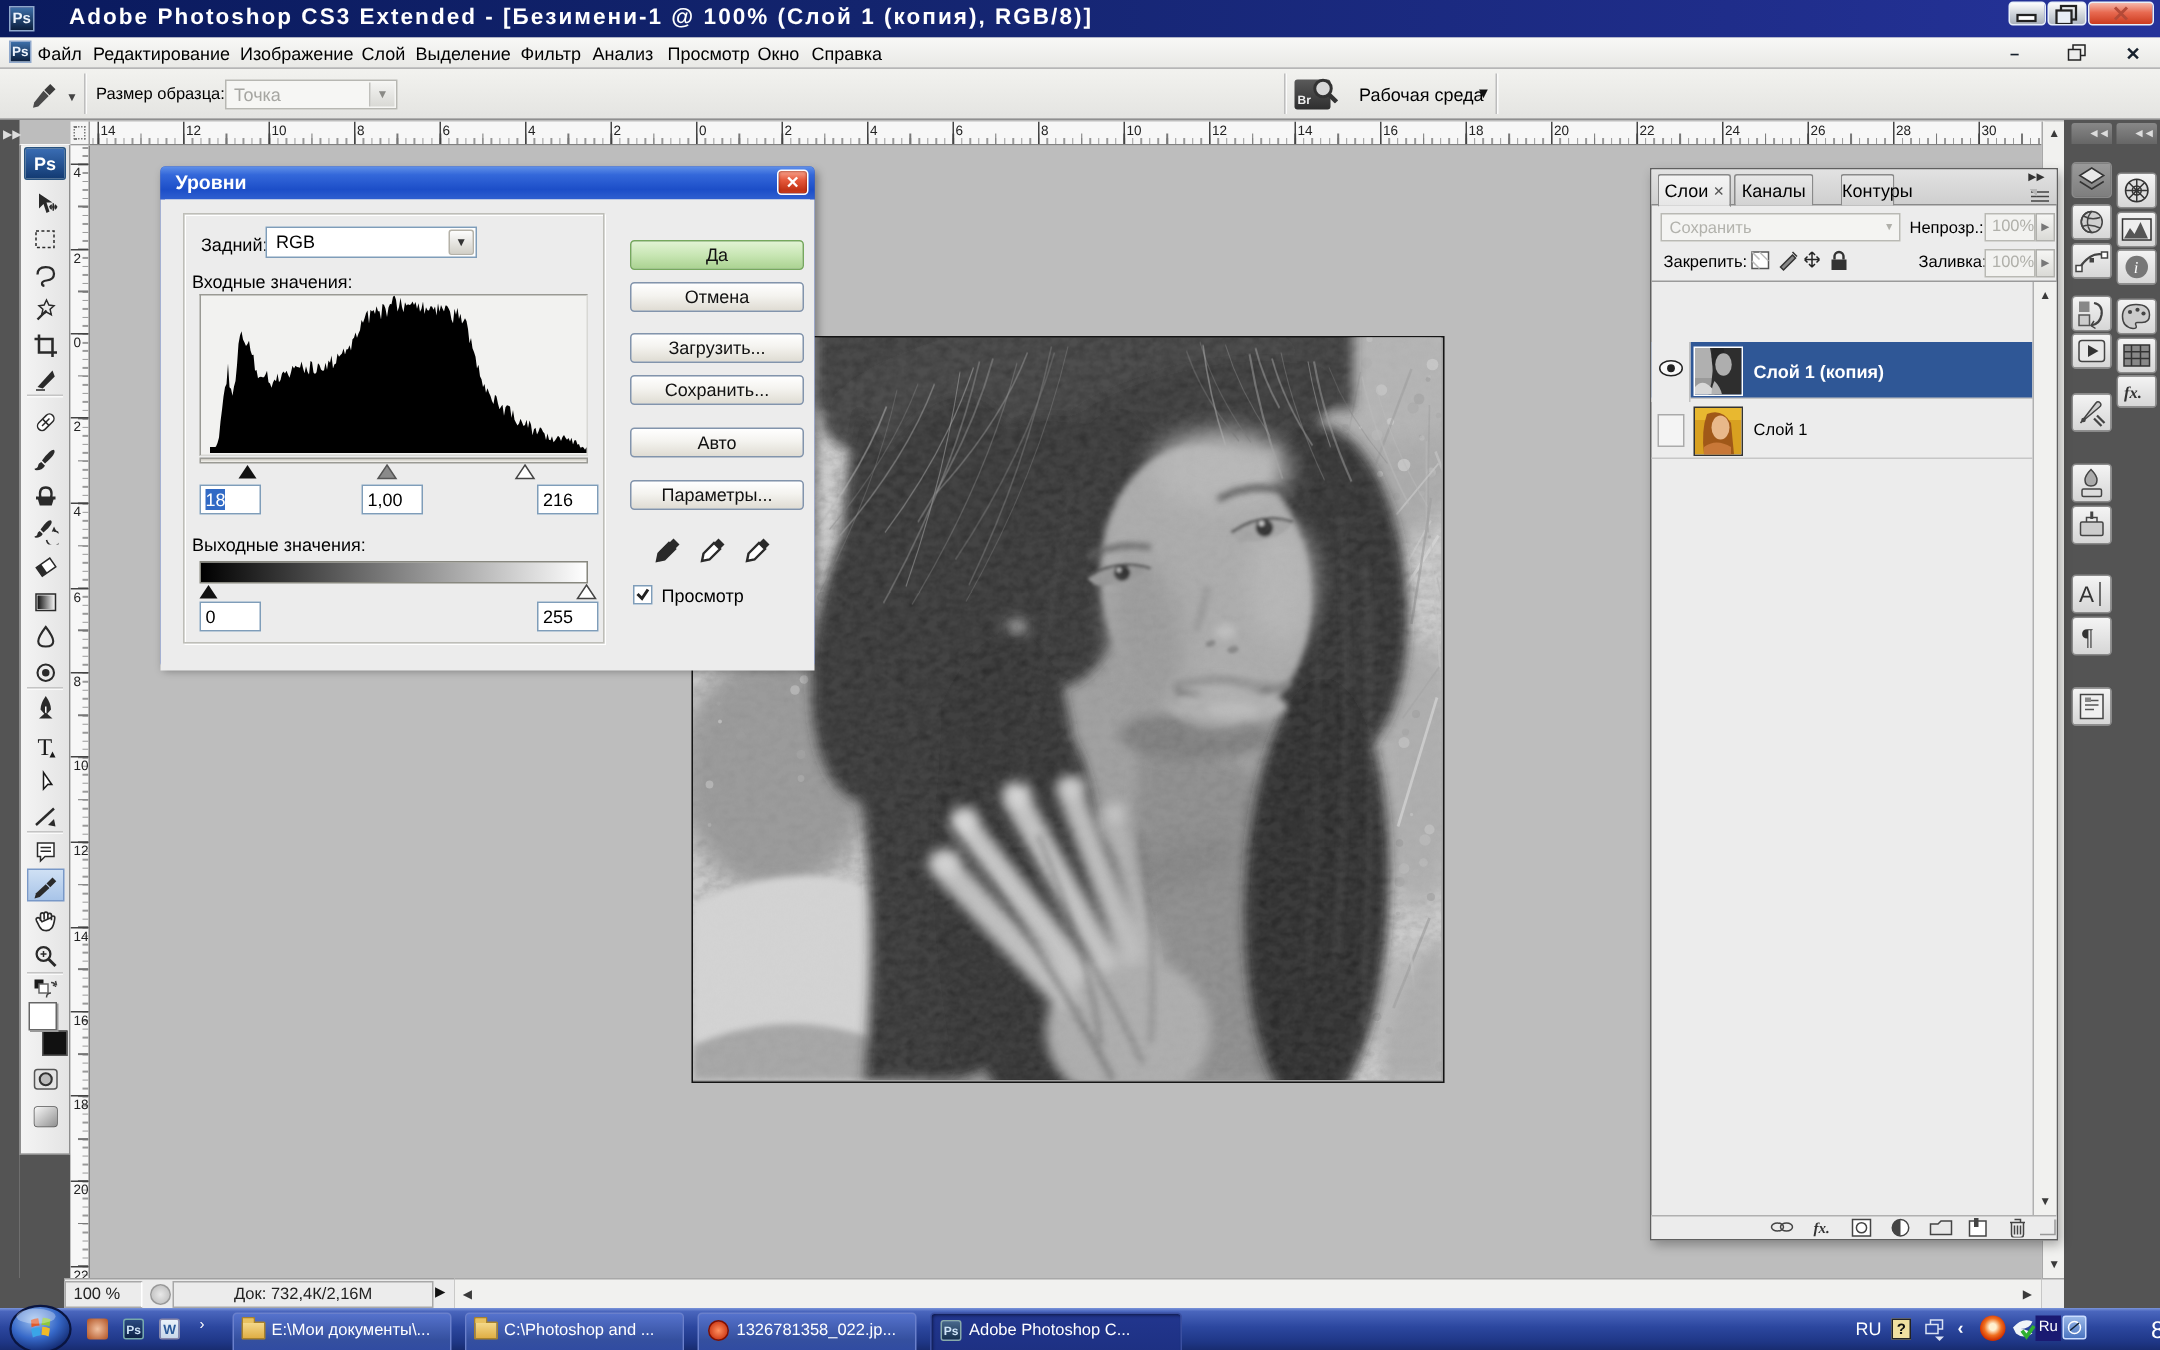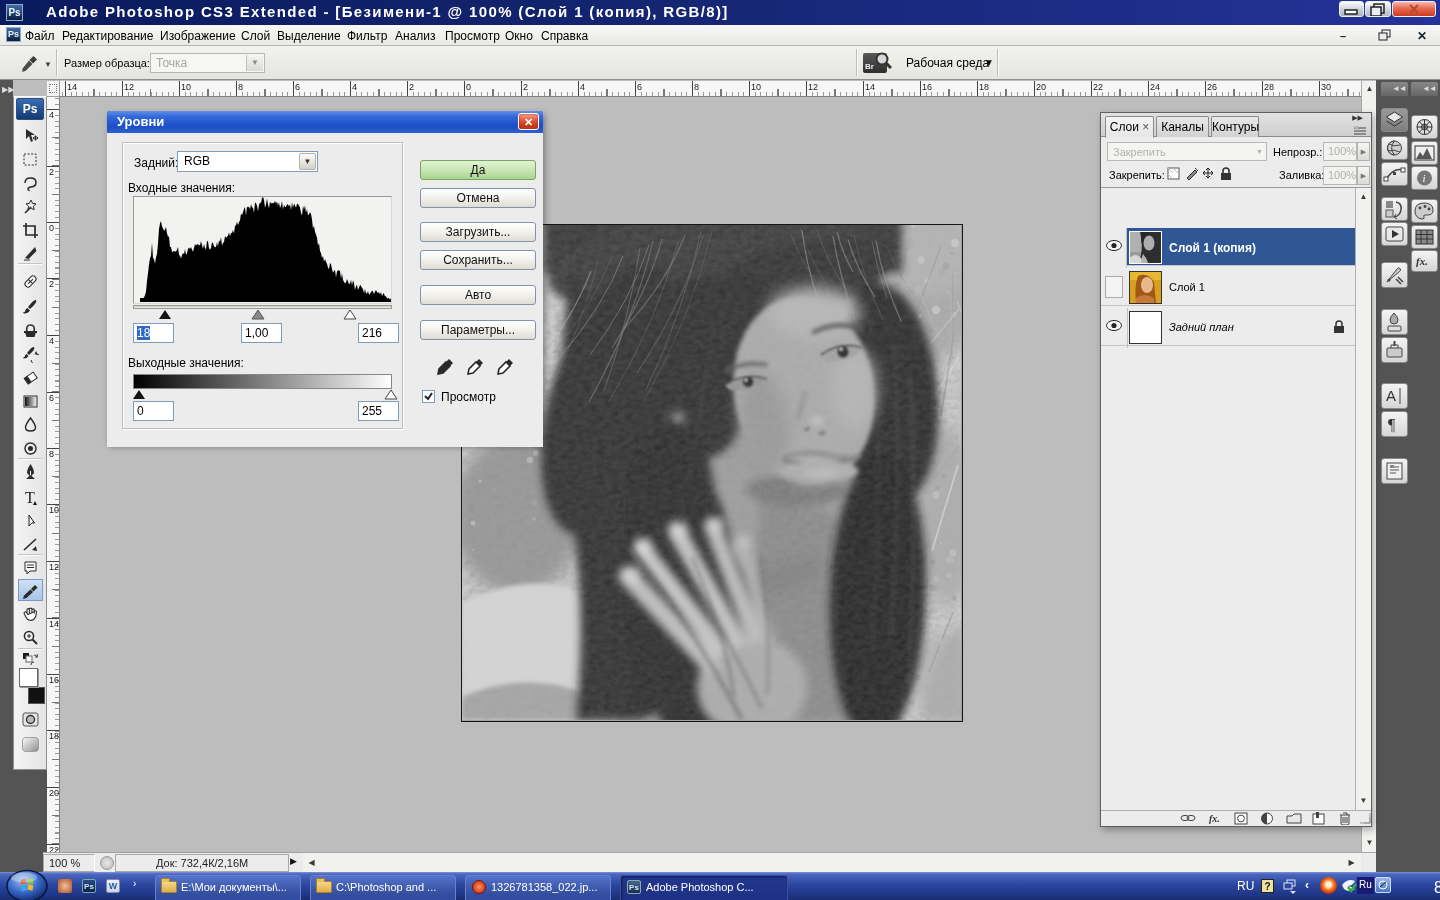--- a/index.html
+++ b/index.html
@@ -803,29 +803,29 @@
         </svg></div>
 <div class="dockbtn" style="left:35px;top:170px;height:22px"><svg width="25" height="20" viewBox="0 0 25 20">
           <text x="4" y="14" font-size="11" font-style="italic" font-weight="bold" fill="#333" font-family="Liberation Serif">fx.</text>
         </svg></div>
 </div>
 
 <div class="abs" id="layers">
       <div style="position:absolute;left:0;top:0;width:270px;height:24px;background:linear-gradient(#e2e2e2,#cfcfcf);border-bottom:1px solid #8a8a8a"></div>
 <div class="ltab" style="left:4px;width:49px;background:linear-gradient(#f4f4f4,#e6e6e6);border-bottom:1px solid #ececec;height:22px">Слои <span style="color:#555">×</span></div>
 <div class="ltab" style="left:55px;width:53px">Каналы</div>
-<div class="ltab" style="left:110px;width:48px">Контуры</div>
+<div class="ltab" style="left:126px;width:36px">Контуры</div>
 <span style="position:absolute;right:8px;top:1px;color:#333;font-size:7px">▶▶</span>
 <svg style="position:absolute;right:4px;top:13px" width="14" height="10">
         <path d="M1 2 h12 M1 5 h12 M1 8 h12" stroke="#444"></path>
         <path d="M0 0 l5 0 0 5 z" fill="#b8b8b8"></path>
       </svg>
 
 <div style="position:absolute;left:6px;top:29px;width:160px;height:19px;background:#f4f4f2;border:1px solid #b9b9b4;color:#b2b2ac;font-size:11px">
-        <span style="position:absolute;left:5px;top:3px">Закрепить</span>
+        <span style="position:absolute;left:5px;top:3px">Сохранить</span>
         <span style="position:absolute;right:3px;top:5px;font-size:7px;color:#b0b0aa">▼</span>
       </div>
 <span style="position:absolute;left:172px;top:33px">Непрозр.:</span>
 <div class="disbox" style="left:222px;top:29px;width:34px">
         <span style="position:absolute;left:4px">100%</span>
       </div>
 <div class="spin" style="left:256px;top:29px">▶</div>
 <span style="position:absolute;left:8px;top:56px">Закрепить:</span>
 <svg style="position:absolute;left:66px;top:53px" width="70" height="15" viewBox="0 0 70 15">
   <rect x="1" y="2" width="11" height="11" fill="#fff" stroke="#555"></rect>
@@ -862,33 +862,20 @@
 <div class="lrow" style="top:155px">
   <div style="position:absolute;left:4px;top:8px;width:18px;height:22px;background:#f4f4f4;border:1px solid #aaa"></div>
   <div class="thumb"><svg width="31" height="31" viewBox="0 0 31 31">
             <rect width="31" height="31" fill="#d8a020"></rect>
             <rect width="31" height="8" fill="#e8b830"></rect>
             <path d="M8 4 q10 -4 16 6 l2 21 h-20 q-2 -16 2 -27z" fill="#a05818"></path>
             <ellipse cx="17" cy="13" rx="6" ry="8" fill="#e8b88a"></ellipse>
             <path d="M6 26 q8 -6 18 0 v5 h-18 z" fill="#c87838"></path>
           </svg></div>
   <span style="position:absolute;left:68px;top:13px">Слой 1</span>
-      </div>
-<div class="lrow" style="top:195px">
-        <div class="eye"><svg width="17" height="13">
-            <ellipse cx="8" cy="6.5" rx="7.5" ry="5" fill="#f8f8f8" stroke="#222"></ellipse>
-            <circle cx="8" cy="6.5" r="2.6" fill="#222"></circle>
-          </svg></div>
-  <div style="position:absolute;left:26px;top:0;width:1px;height:40px;background:#c0c0c0"></div>
-  <div class="thumb" style="background:#fff"></div>
-  <span style="position:absolute;left:68px;top:13px;font-style:italic">Задний план</span>
-  <svg style="position:absolute;left:232px;top:12px" width="12" height="14">
-          <rect x="1" y="6" width="10" height="7" fill="#333"></rect>
-          <path d="M3 6 v-2 a3 3 0 0 1 6 0 v2" fill="none" stroke="#333" stroke-width="1.5"></path>
-        </svg>
       </div>
 
 <div style="position:absolute;left:254px;top:75px;width:16px;height:625px;background:#f1f1ef;border-left:1px solid #b0b0b0"></div>
 <div class="sbtn" style="left:256px;top:77px;width:13px">▲</div>
 <div class="sbtn" style="left:256px;top:681px;width:13px">▼</div>
 
 <div style="position:absolute;left:0;top:697px;width:270px;height:16px;background:#ececec;border-top:1px solid #b0b0b0"></div>
 <svg style="position:absolute;left:78px;top:699px" width="180" height="13" viewBox="0 0 180 13">
   <g stroke="#444" fill="none">
           <ellipse cx="6" cy="6" rx="4" ry="2.6"></ellipse>

